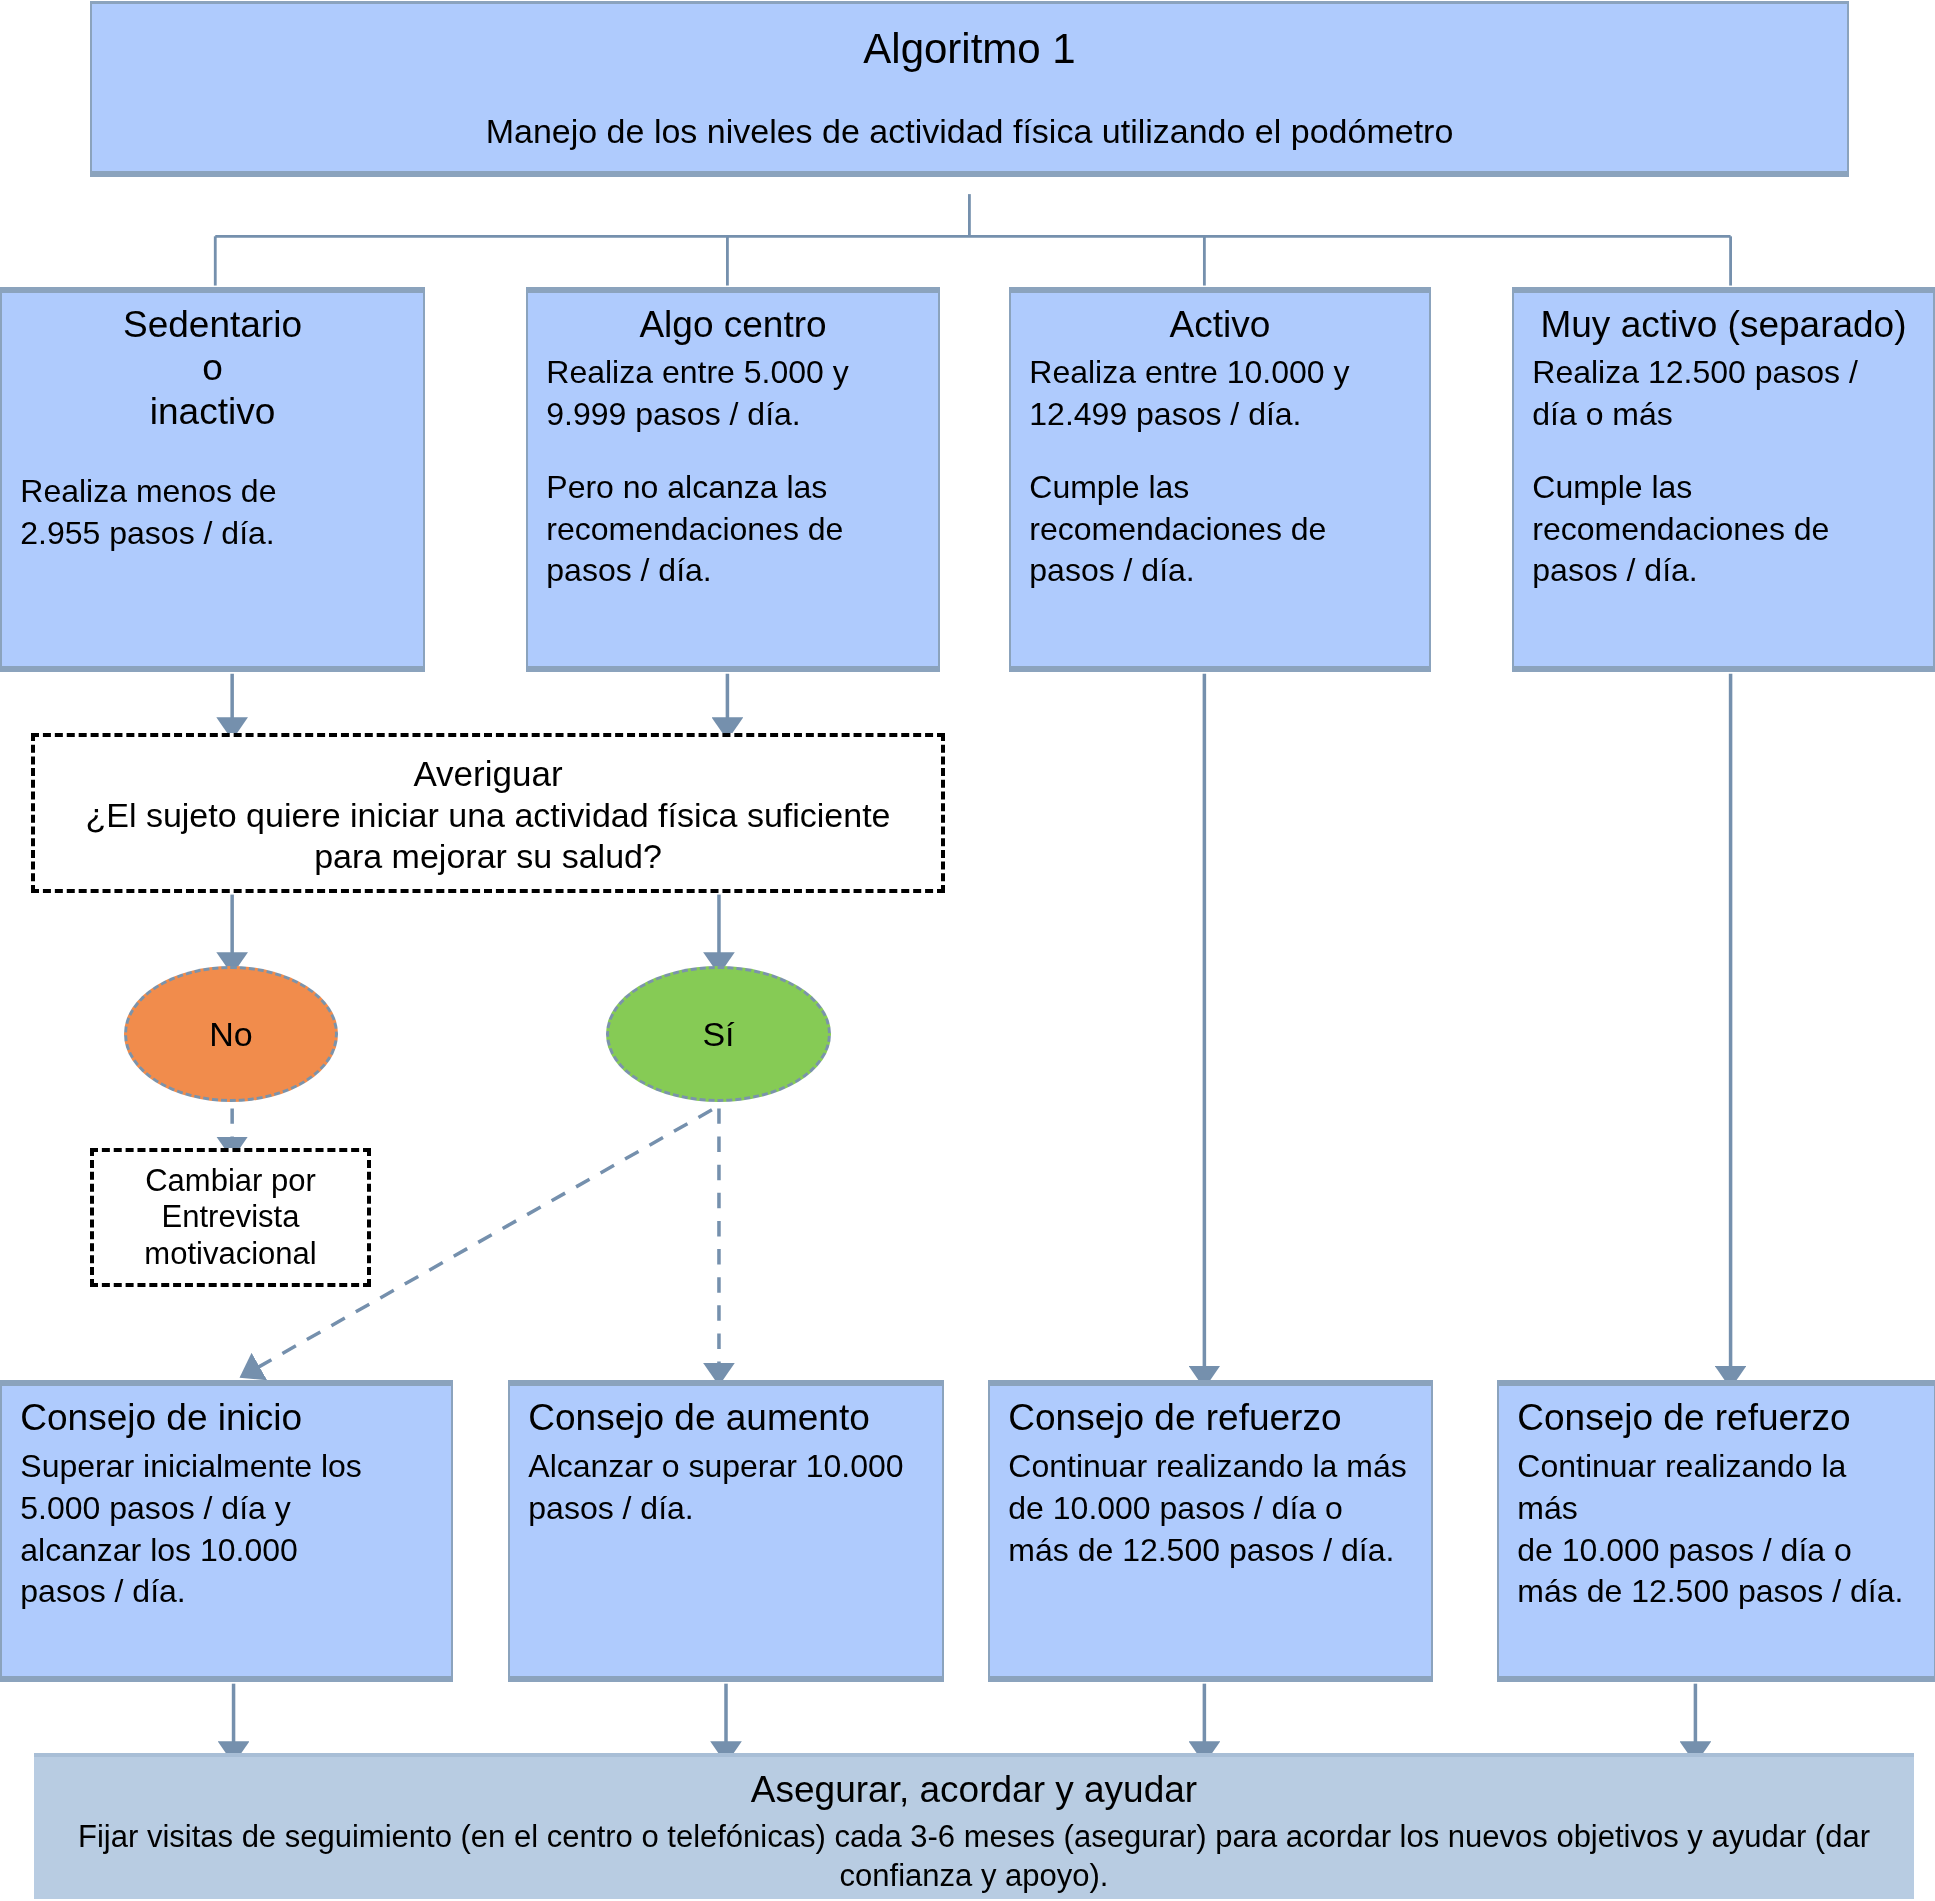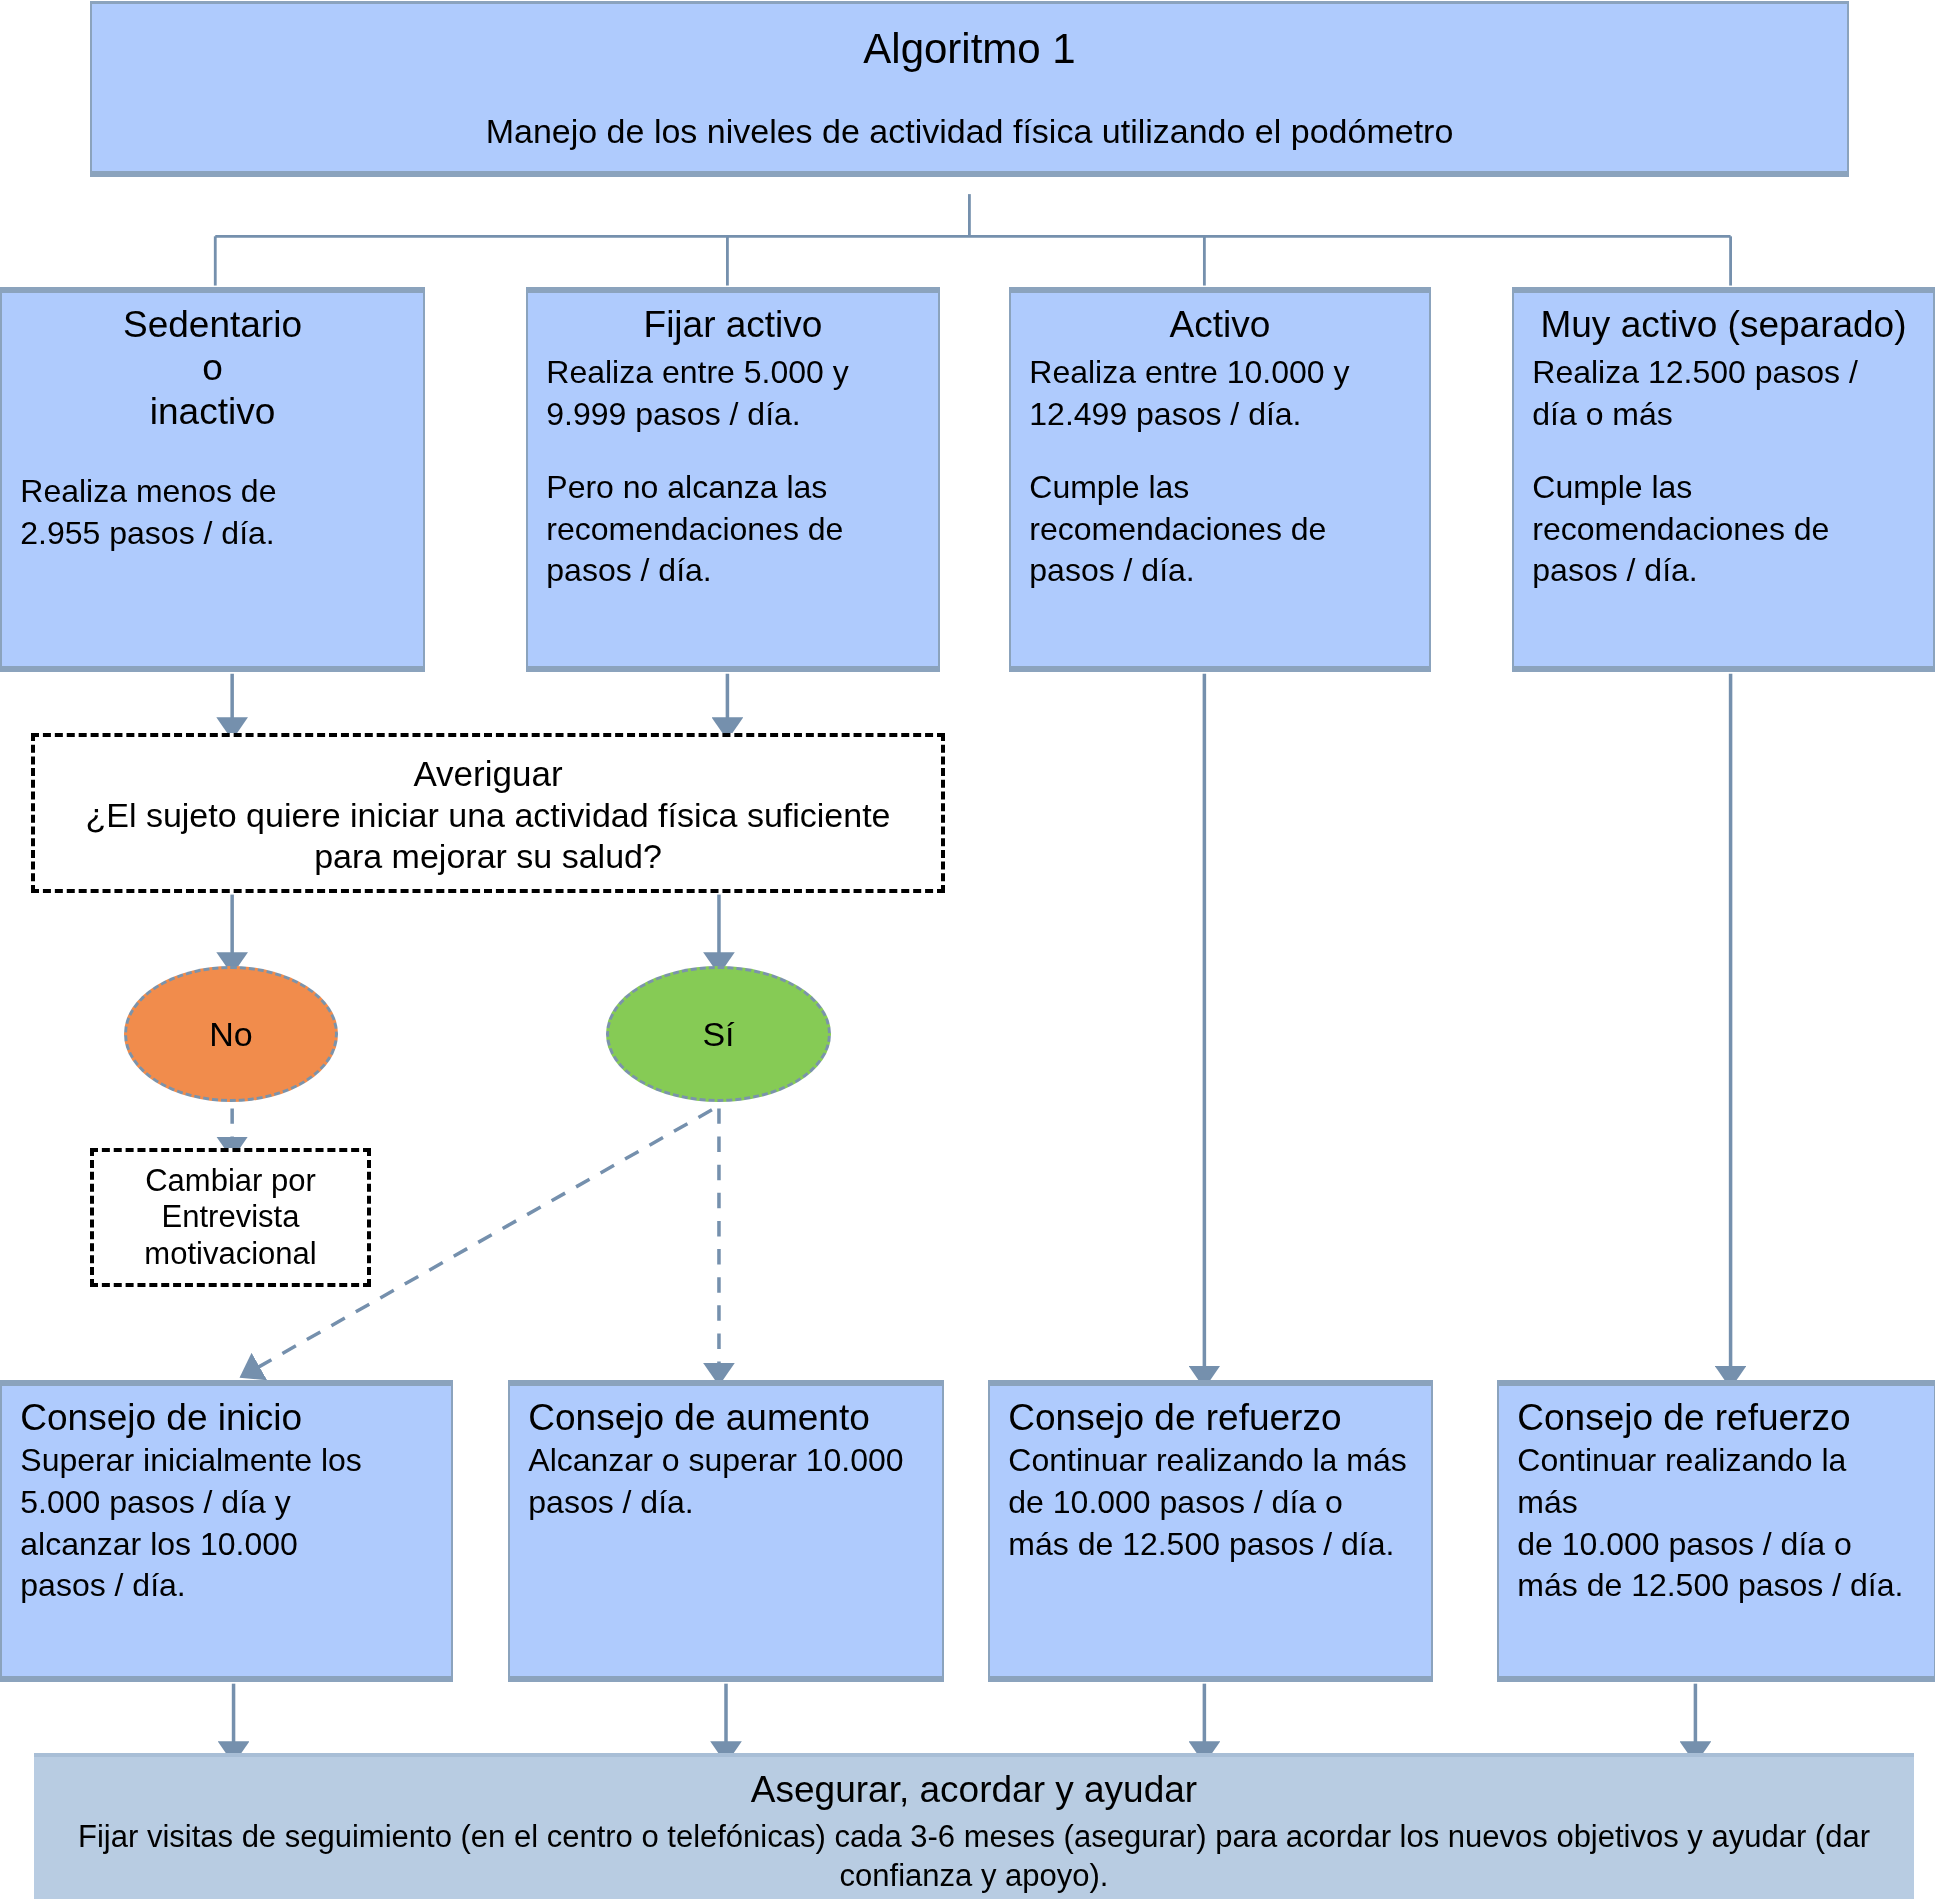--- a/index.html
+++ b/index.html
@@ -76,21 +76,21 @@
   
   .lvl { top: 287px; height: 385px; }
   .lvl .ttl { margin-bottom: 5.6px; }
   #lvl-0 { left: 0px;    width: 425px; }
   #lvl-1 { left: 526px;  width: 414px; }
   #lvl-2 { left: 1009px; width: 422px; }
   #lvl-3 { left: 1512px; width: 423px; }
 
   
   .adv { top: 1380px; height: 302px; }
-  .adv .ttl { text-align: left; margin-bottom: 1px; }
+  .adv .ttl { text-align: left; margin-bottom: 7px; }
   #adv-0 { left: 0px;    width: 453px; }
   #adv-1 { left: 508px;  width: 436px; }
   #adv-2 { left: 988px; width: 445px; }
   #adv-3 { left: 1497px; width: 439px; }
 
   
   .dashed-box {
     position: absolute;
     box-sizing: border-box;
     background: #ffffff;
@@ -234,21 +234,21 @@
   <div class="node lvl" id="lvl-0">
     <span class="ttl">Sedentario
 o
 inactivo</span>
     <span class="gap"></span>
     <span class="body">Realiza menos de
 2.955 pasos / día.</span>
   </div>
 
   <div class="node lvl" id="lvl-1">
-    <span class="ttl">Fijar activo</span>
+    <span class="ttl">Algo centro</span>
     <span class="body">Realiza entre 5.000 y
 9.999 pasos / día.</span>
     <span class="gap"></span>
     <span class="body">Pero no alcanza las
 recomendaciones de
 pasos / día.</span>
   </div>
 
   <div class="node lvl" id="lvl-2">
     <span class="ttl">Activo</span>

